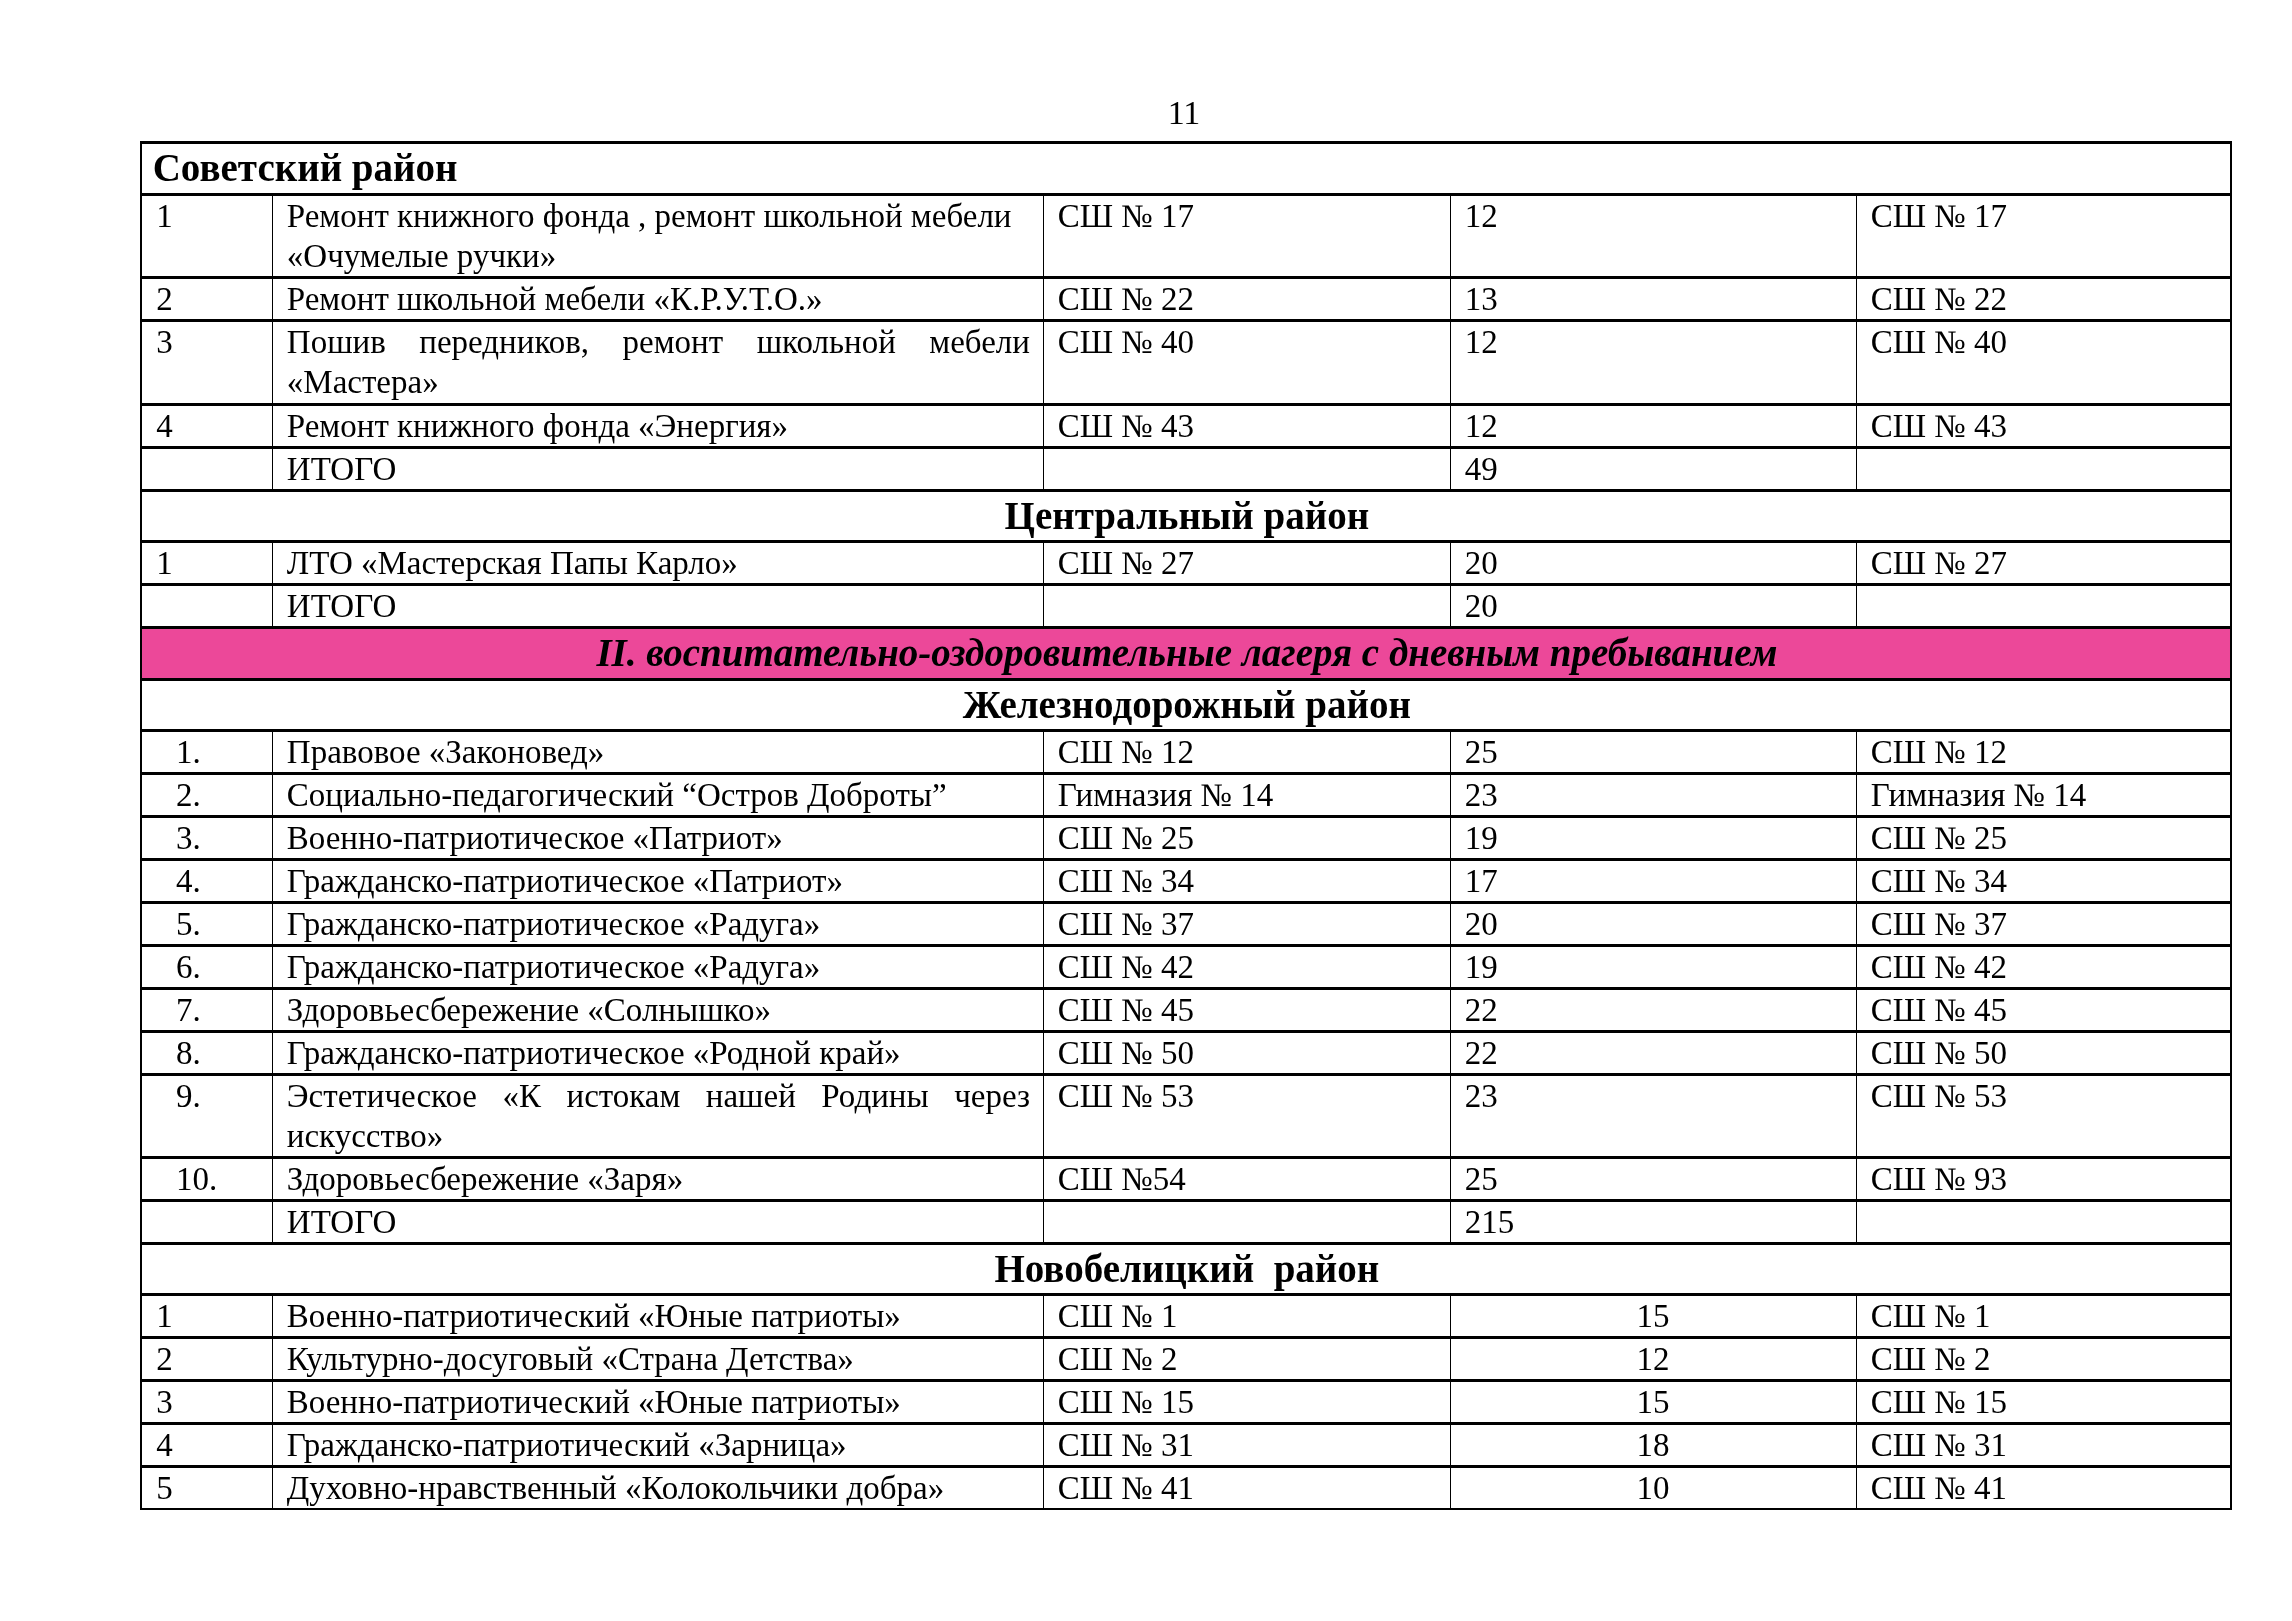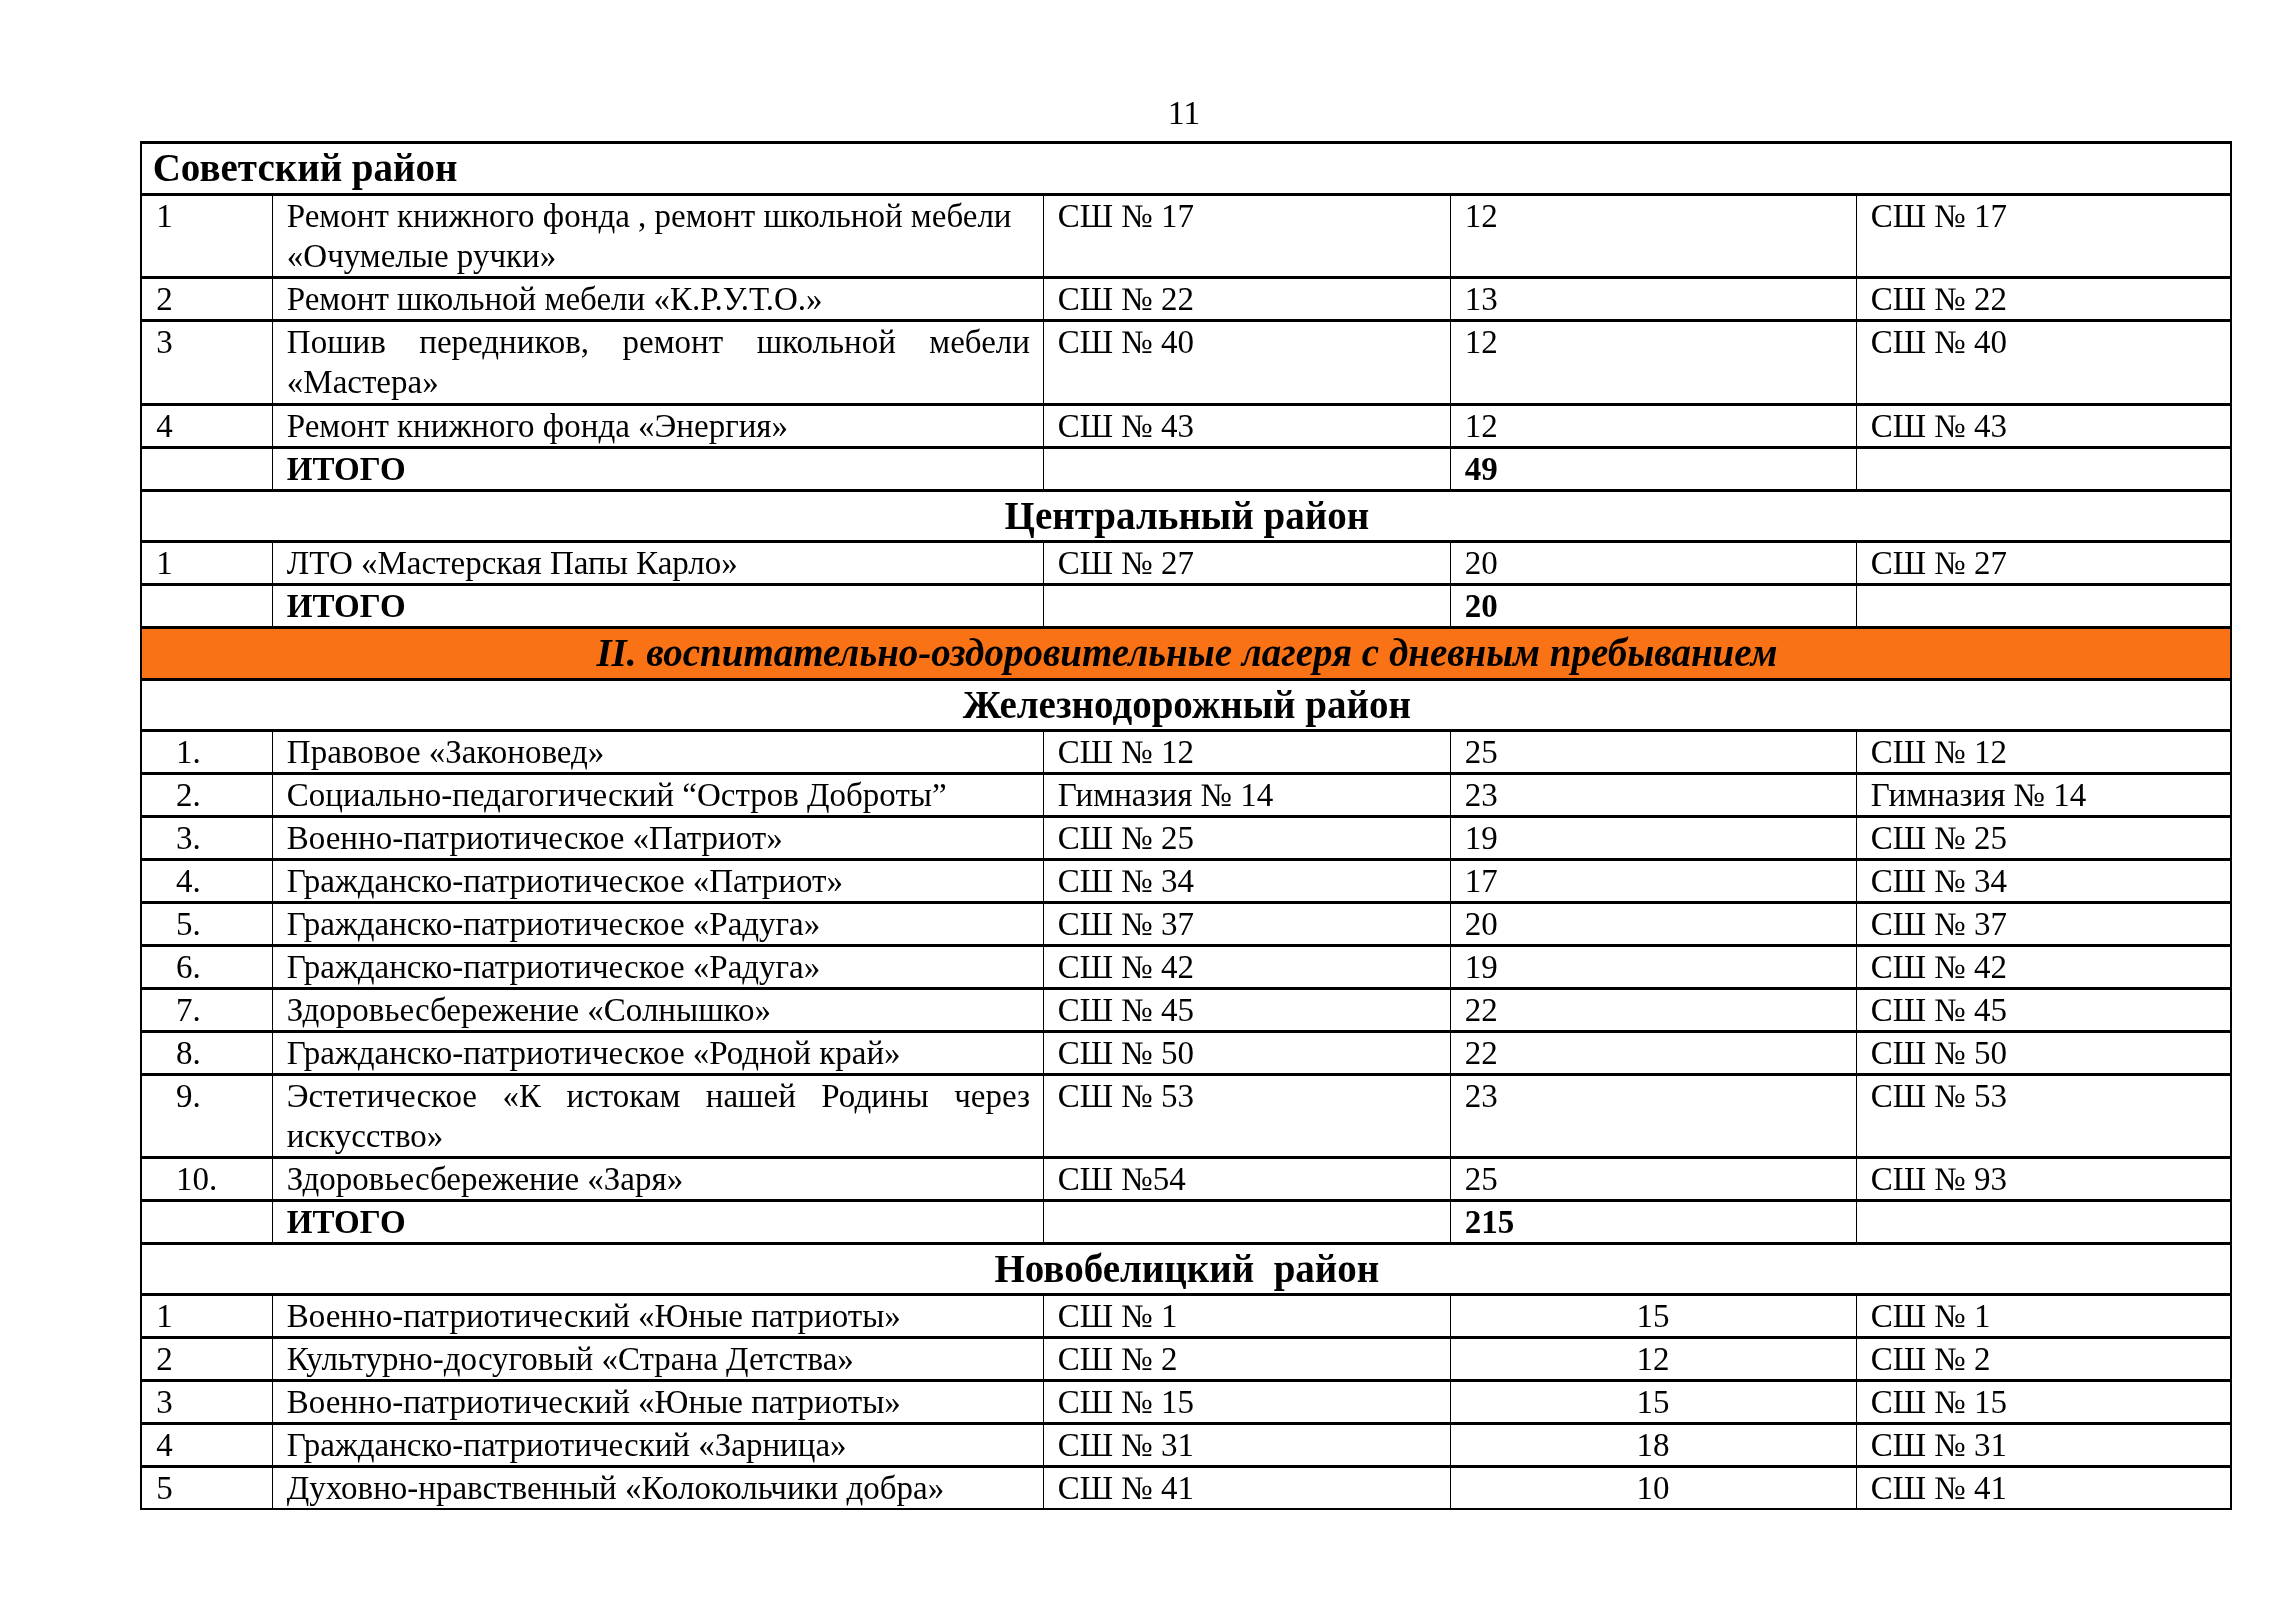--- a/index.html
+++ b/index.html
@@ -32,24 +32,24 @@
   .col-count { width: 406px; }
   .col-place { width: 375px; }
 
   .district-header td {
     font-weight: bold; font-size: 39px; line-height: 48px;
     padding-top: 0;
   }
   .district-header.left td { text-align: left; padding-left: 10.7px; }
   .district-header.center td { text-align: center; }
   .section-band td {
-    background: #f97316; font-weight: bold; font-style: italic;
+    background: #ec4899; font-weight: bold; font-style: italic;
     font-size: 39px; line-height: 48px; text-align: center;
   }
-  .total-row td { font-weight: bold; }
+  .total-row td { font-weight: normal; }
   .num-indent { padding-left: 34px !important; }
   .center-count { text-align: center; padding-left: 0 !important; padding-right: 0 !important; }
   .justify { text-align: justify; }
 </style>
 </head>
 <body>
 
 <div class="page-number">11</div>
 
 <table class="doc-table">

